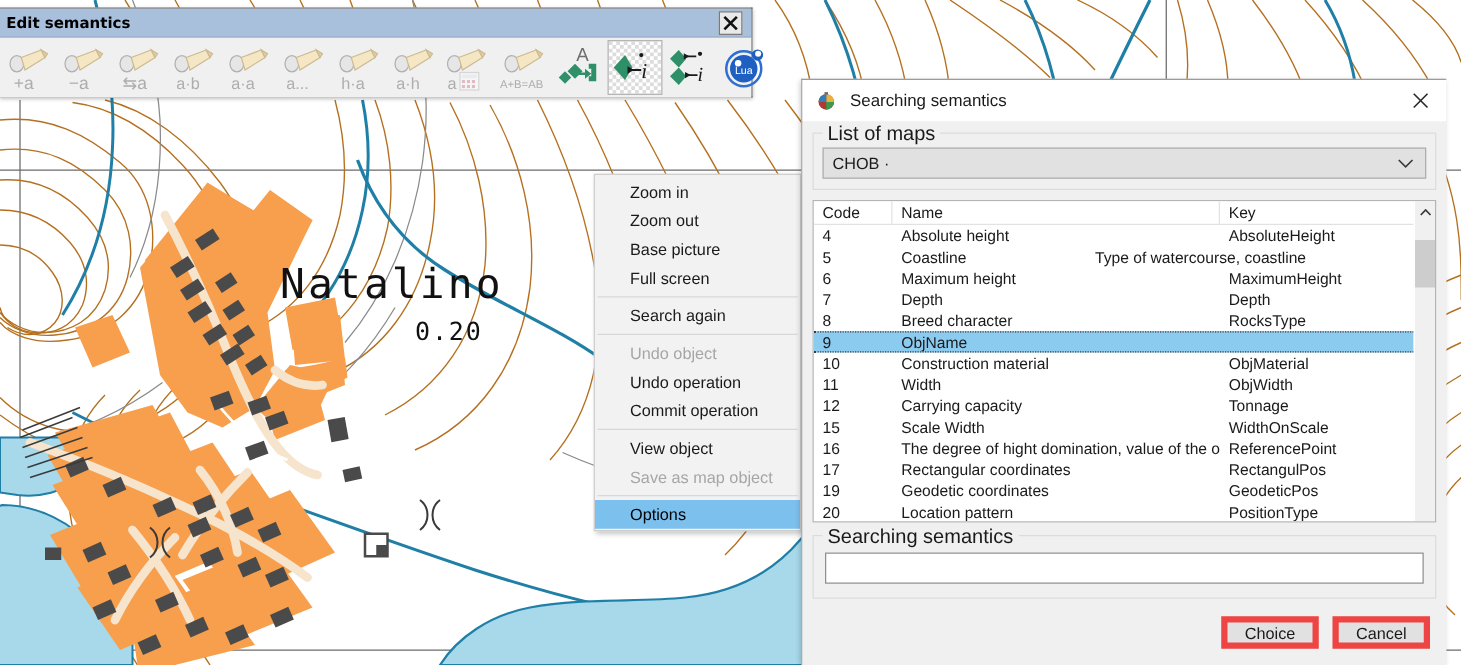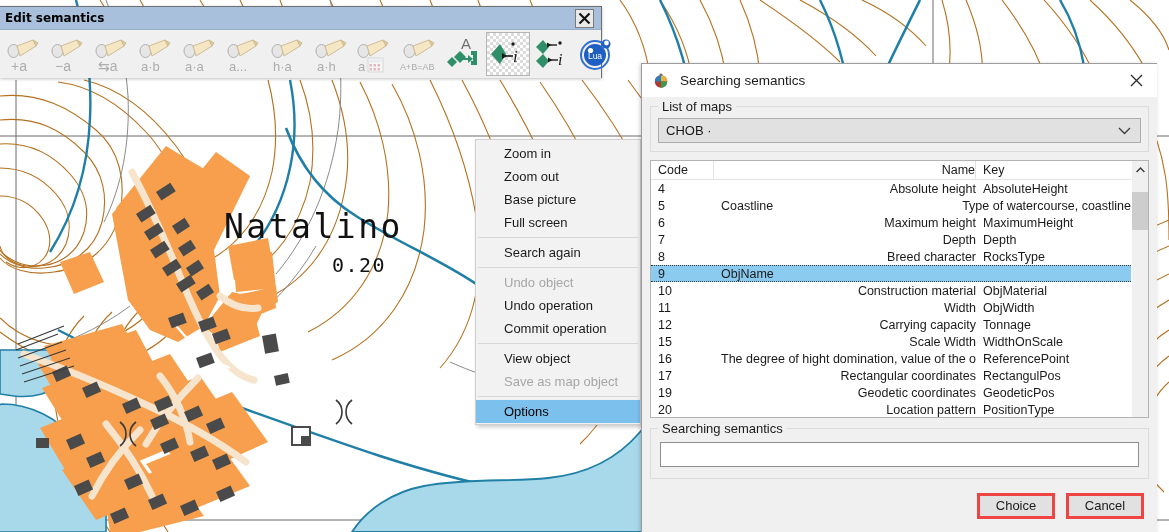--- a/index.html
+++ b/index.html
@@ -156,21 +156,21 @@
     position: relative;
     margin-top: 9px;
     padding: 12px 8px 8px 8px;
     flex: 0 0 auto;
   }
   .groupbox > .gb-legend {
     position: absolute;
     top: -8px; left: 7px;
     background: #f0f0f0;
     padding: 0 4px;
-    font-size: 13px;
+    font-size: 16px;
     color: #1a1a1a;
   }
   #maps-group { padding: 11px 7px 8px 7px; }
 
   #maps-combo {
     height: 25px;
     background: #e1e1e1;
     border: 1px solid #adadad;
     display: flex; align-items: center;
     padding-left: 7px;
@@ -204,21 +204,21 @@
   }
   #tbl-header .th {
     font-size: 12.5px;
     color: #1a1a1a;
     line-height: 18px;
     padding-left: 7px;
     border-right: 1px solid #e2e2e2;
     overflow: hidden; white-space: nowrap;
   }
   .col-code { width: 63px; flex: 0 0 63px; }
-  .col-name { width: 262px; flex: 0 0 262px; text-align: right; }
+  .col-name { width: 262px; flex: 0 0 262px; }
   .col-key  { flex: 1 1 auto; border-right: none !important; }
 
   #tbl-body { flex: 1 1 auto; overflow: hidden; background: #fff; }
   .trow {
     display: flex;
     height: 17px;
     align-items: center;
     cursor: default;
   }
   .trow.selected { background: #8ccbf0; }
@@ -289,21 +289,21 @@
     display: flex;
     align-items: center;
     justify-content: flex-end;
     padding-right: 13px;
     gap: 11px;
     background: #f0f0f0;
   }
   .dlg-btn {
     width: 78px; height: 26px;
     background: #e1e1e1;
-    border: 3px solid #ef4444;
+    border: 5px solid #ef4444;
     font-size: 13px;
     color: #1a1a1a;
     font-family: "Liberation Sans", sans-serif;
     cursor: pointer;
   }
 </style>
 </head>
 <body>
 <div id="root">
 

